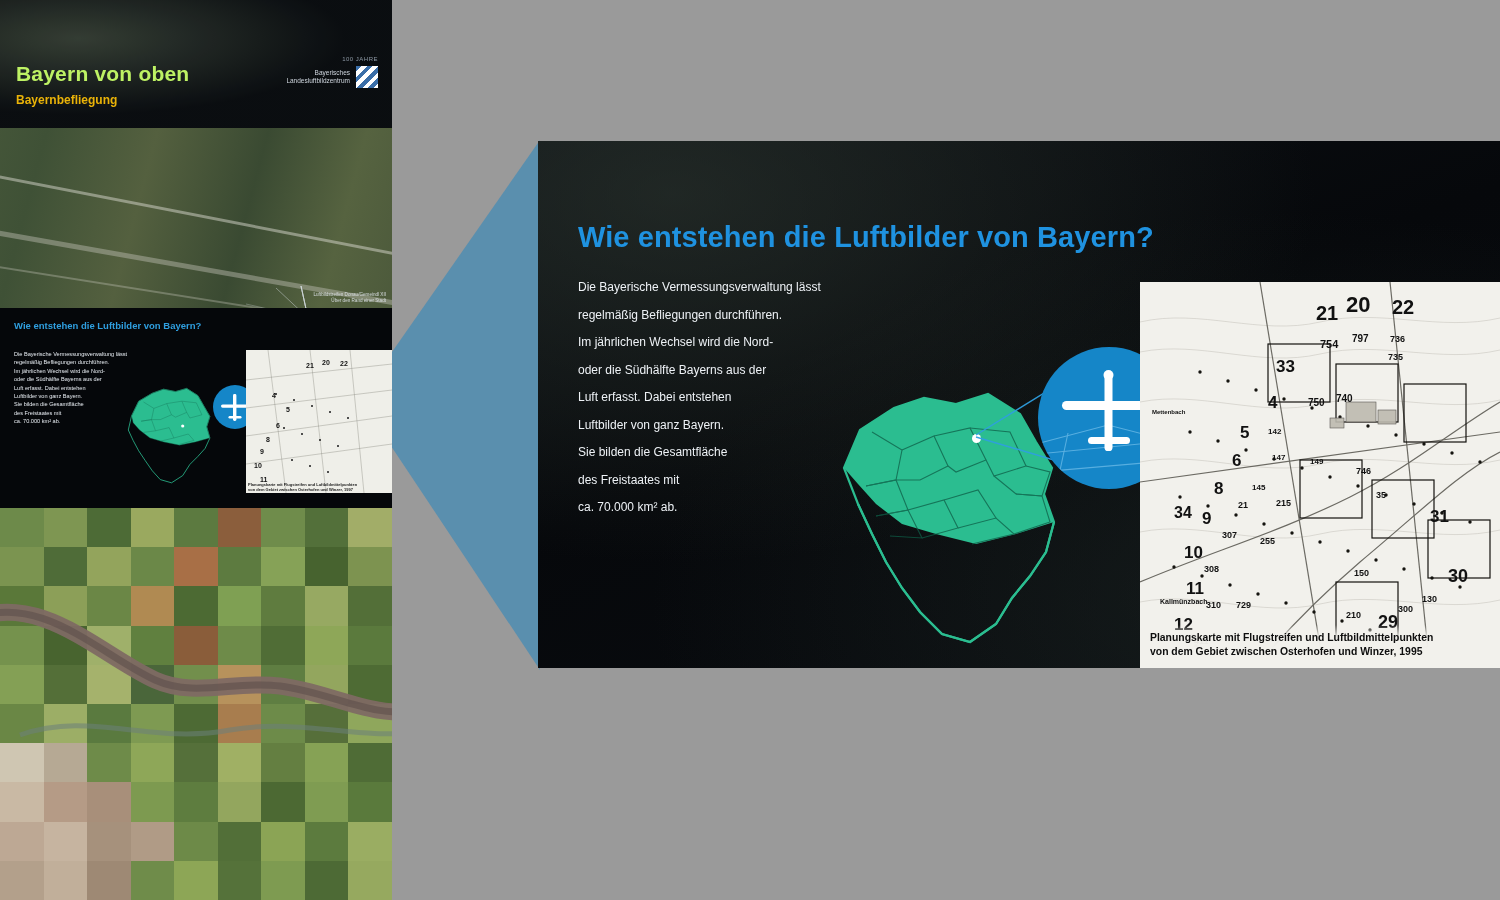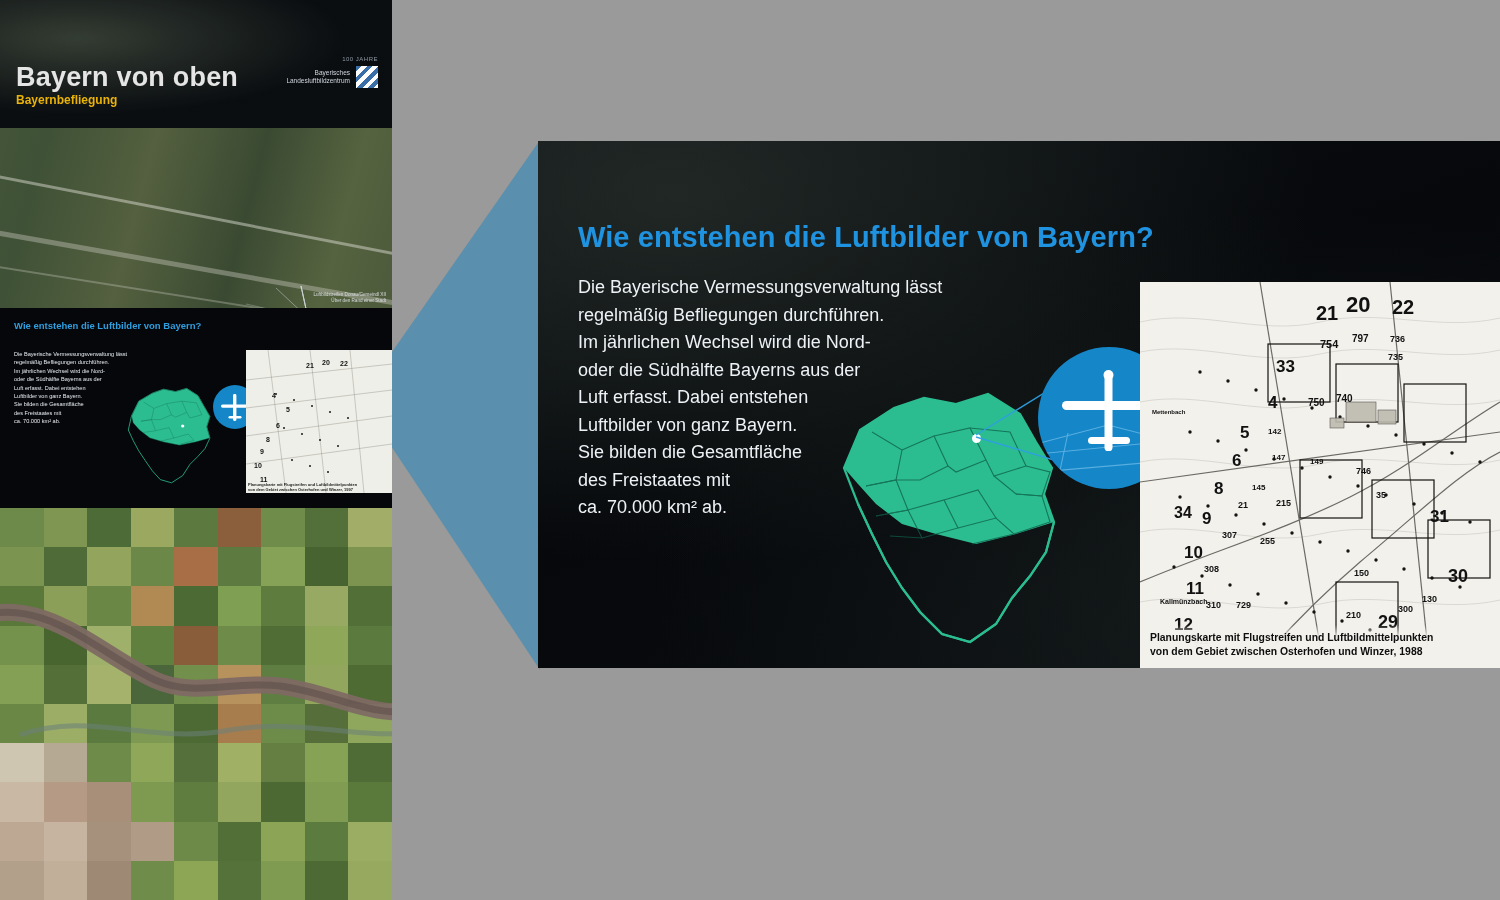--- a/index.html
+++ b/index.html
@@ -40,22 +40,22 @@
   .lc-header-bg {
     position: absolute; inset: 0;
     background:
       radial-gradient(ellipse at 20% 30%, rgba(60,70,58,.85), rgba(10,13,16,.95) 60%),
       linear-gradient(120deg, #1a1f1a 0%, #10141a 50%, #141a16 100%);
     opacity: .95;
   }
   .lc-title {
     position: absolute;
     left: 16px; top: 62px;
-    color: #e5e5e5;
-    font-size: 27px;
+    color: #bef264;
+    font-size: 21px;
     font-weight: bold;
     letter-spacing: .2px;
   }
   .lc-subtitle {
     position: absolute;
     left: 16px; top: 93px;
     color: #eab308;
     font-size: 12px;
     font-weight: bold;
   }
@@ -238,21 +238,21 @@
     color: #1f92e0;
     font-size: 29px;
     font-weight: bold;
     letter-spacing: .1px;
   }
   .slide-body {
     position: absolute;
     left: 40px; top: 133px;
     width: 380px;
     color: #eef2f6;
-    font-size: 18px;
+    font-size: 12px;
     line-height: 27.5px;
     white-space: pre-line;
   }
 
   
   .bavaria {
     position: absolute;
     left: 282px; top: 235px;
     width: 260px; height: 275px;
   }
@@ -745,16 +745,16 @@
           <text x="238" y="346" font-size="18">29</text>
           <text x="258" y="330" font-size="9">300</text>
           <text x="260" y="370" font-size="9">130</text>
           <text x="20" y="322" font-size="7">Kallmünzbach</text>
           <text x="12" y="132" font-size="6">Mettenbach</text>
         </g>
       </svg>
     </div>
 
     <div class="pm-caption-band">Planungskarte mit Flugstreifen und Luftbildmittelpunkten
-von dem Gebiet zwischen Osterhofen und Winzer, 1988</div>
+von dem Gebiet zwischen Osterhofen und Winzer, 1995</div>
   </div>
 
 </div>
 
 </body></html>

